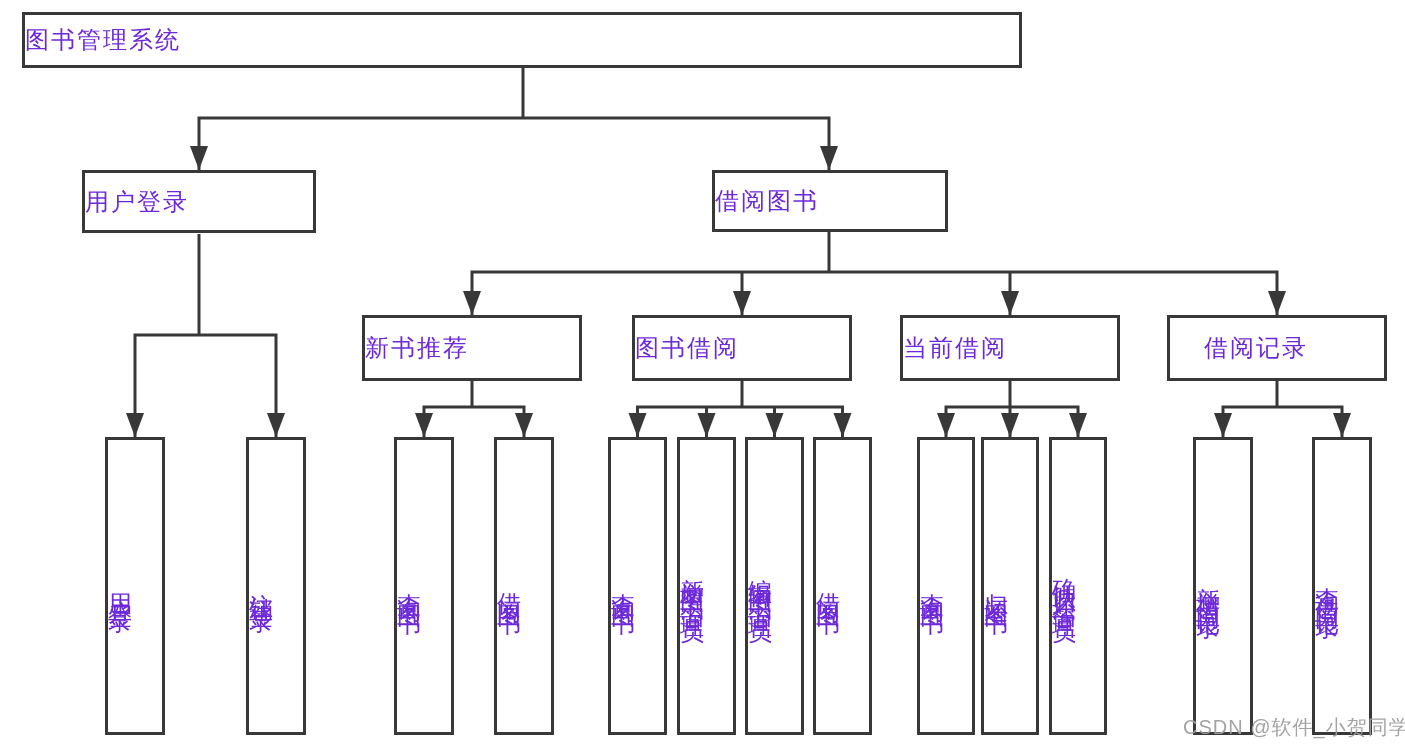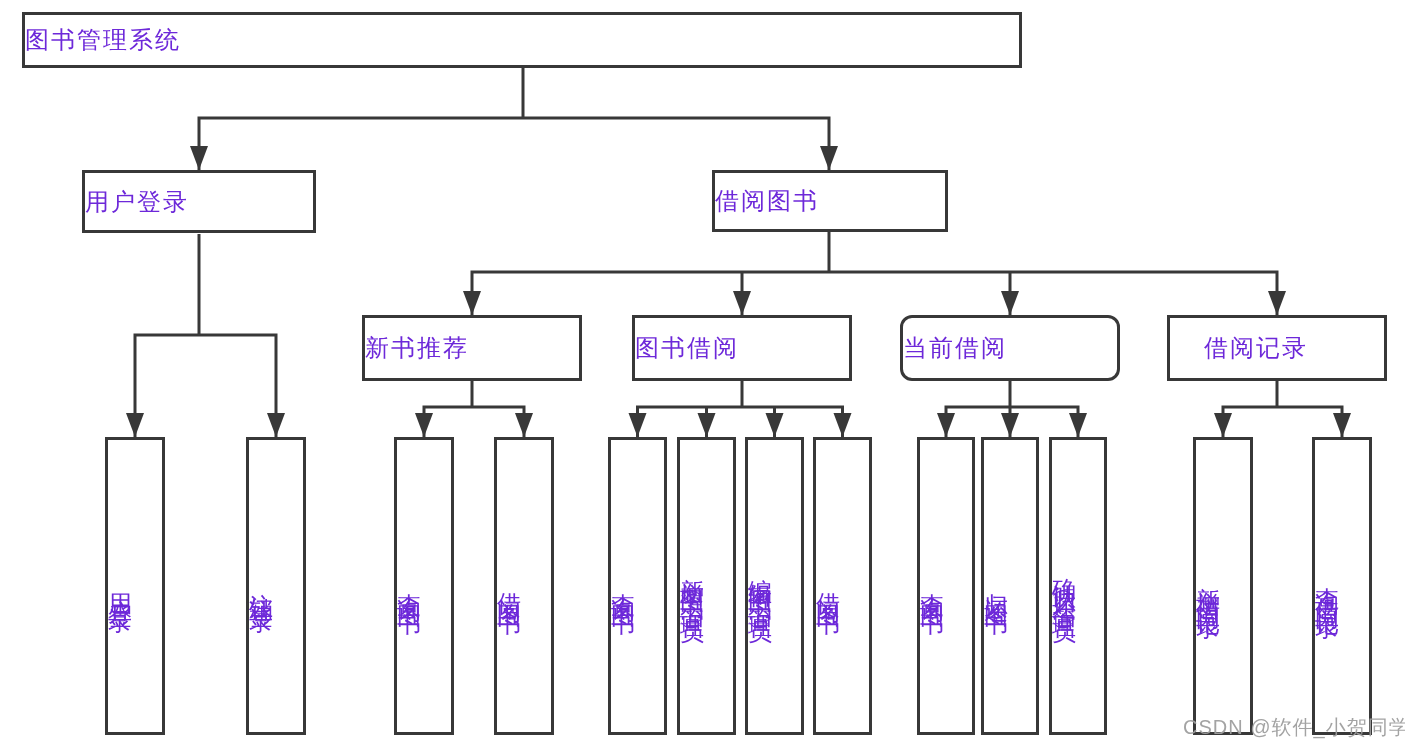--- a/index.html
+++ b/index.html
@@ -105,21 +105,21 @@
   <div class="node" style="left:712px; top:170px; width:236px; height:62px;">
     <span class="label">借阅图书</span>
   </div>
 
   <div class="node" style="left:362px; top:315px; width:220px; height:66px;">
     <span class="label">新书推荐</span>
   </div>
   <div class="node" style="left:632px; top:315px; width:220px; height:66px;">
     <span class="label">图书借阅</span>
   </div>
-  <div class="node" style="left:900px; top:315px; width:220px; height:66px;border-radius:12px;">
+  <div class="node" style="left:900px; top:315px; width:220px; height:66px;">
     <span class="label">当前借阅</span>
   </div>
   <div class="node" style="left:1167px; top:315px; width:220px; height:66px;padding-left:34px;">
     <span class="label">借阅记录</span>
   </div>
 
   <div class="node v" style="left:105px; top:437px; width:60px; height:298px;">
     <span class="label">用户登录</span>
   </div>
   <div class="node v" style="left:246px; top:437px; width:60px; height:298px;">

